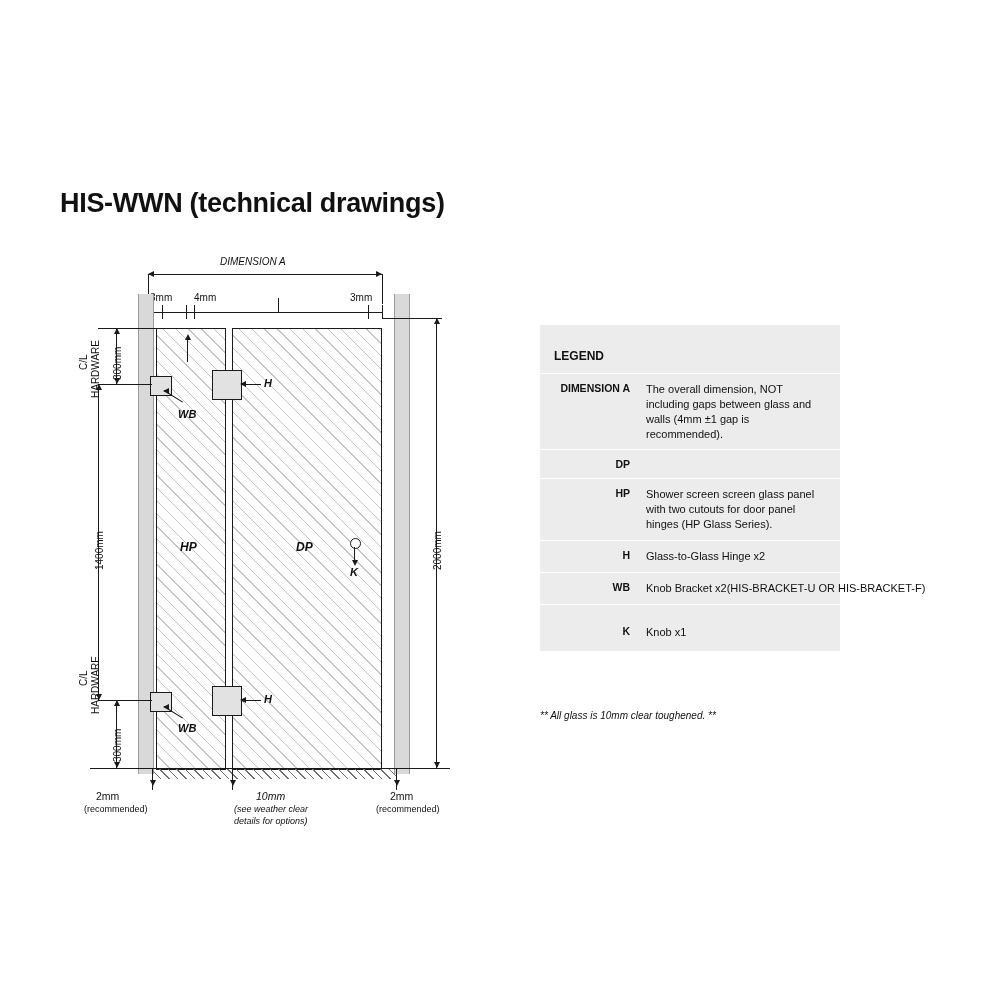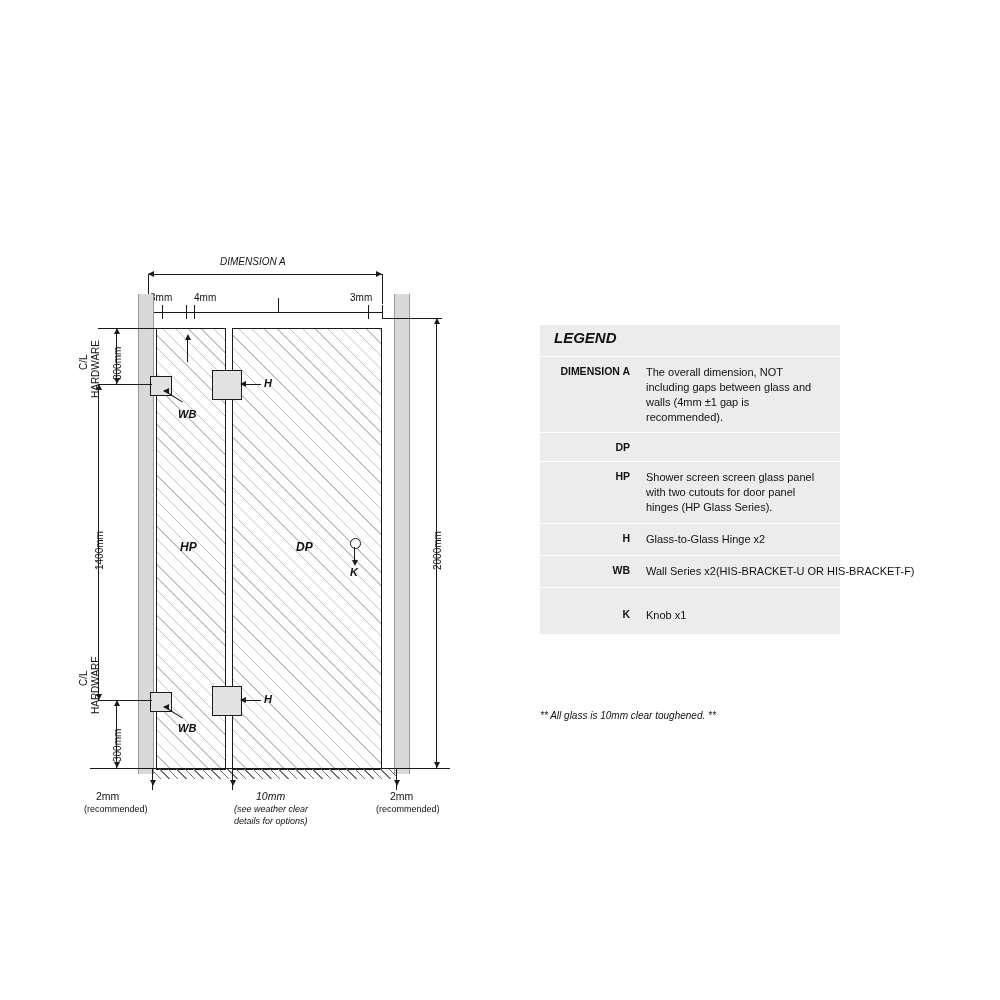--- a/index.html
+++ b/index.html
@@ -61,23 +61,22 @@
   .ar-l{border-top:3px solid transparent;border-bottom:3px solid transparent;border-right:6px solid #1a1a1a;}
   .ar-r{border-top:3px solid transparent;border-bottom:3px solid transparent;border-left:6px solid #1a1a1a;}
   .ar-u{border-left:3px solid transparent;border-right:3px solid transparent;border-bottom:6px solid #1a1a1a;}
   .ar-d{border-left:3px solid transparent;border-right:3px solid transparent;border-top:6px solid #1a1a1a;}
 
   
   .legend{
     position:absolute;left:540px;top:325px;width:300px;background:#ececec;
   }
   .legend-title{
-    font-size:15px;font-weight:bold;padding:4px 14px 10px 14px;color:#111;
+    font-size:12px;font-weight:bold;padding:24px 14px 10px 14px;color:#111;
     border-bottom:1px solid #ffffff;
-    font-style:italic;
   }
   .lrow{display:flex;border-bottom:1px solid #ffffff;min-height:28px;}
   .lrow:last-child{border-bottom:none;}
   .lkey{
     width:100px;flex:0 0 100px;text-align:right;padding:8px 10px 8px 6px;
     font-size:10.5px;font-weight:bold;color:#111;box-sizing:border-box;
   }
   .lval{
     flex:1;padding:8px 16px 8px 6px;font-size:11px;line-height:1.35;color:#111;
     box-sizing:border-box;white-space:pre-line;
@@ -86,20 +85,21 @@
   .legend-note{
     position:absolute;left:540px;top:710px;width:320px;text-align:left;
     font-size:10px;font-style:italic;color:#111;
   }
 </style>
 </head>
 <body>
 
 <div class="page">
 
+  <div class="title">HIS-WWN (technical drawings)</div>
 
   <div class="drawing">
 
     <div class="lbl it" style="left:160px;top:6px;">DIMENSION A</div>
     <div class="line hline" style="left:88px;top:24px;width:234px;"></div>
     <div class="ar ar-l" style="left:88px;top:21px;"></div>
     <div class="ar ar-r" style="left:316px;top:21px;"></div>
     <div class="line vline" style="left:88px;top:24px;height:30px;"></div>
     <div class="line vline" style="left:322px;top:24px;height:30px;"></div>
 
@@ -222,21 +222,21 @@
     <div class="lrow">
       <div class="lkey">HP</div>
       <div class="lval">Shower screen screen glass panel with two cutouts for door panel hinges (HP Glass Series).</div>
     </div>
     <div class="lrow">
       <div class="lkey">H</div>
       <div class="lval">Glass-to-Glass Hinge x2</div>
     </div>
     <div class="lrow">
       <div class="lkey">WB</div>
-      <div class="lval wide">Wall Series x2(HIS-BRACKET-U OR HIS-BRACKET-F)</div>
+      <div class="lval wide">Knob Bracket x2(HIS-BRACKET-U OR HIS-BRACKET-F)</div>
     </div>
     <div class="lrow" style="min-height:46px;">
       <div class="lkey" style="padding-top:20px;">K</div>
       <div class="lval" style="padding-top:20px;">Knob x1</div>
     </div>
   </div>
 
   <div class="legend-note">** All glass is 10mm clear toughened. **</div>
 
 </div>

